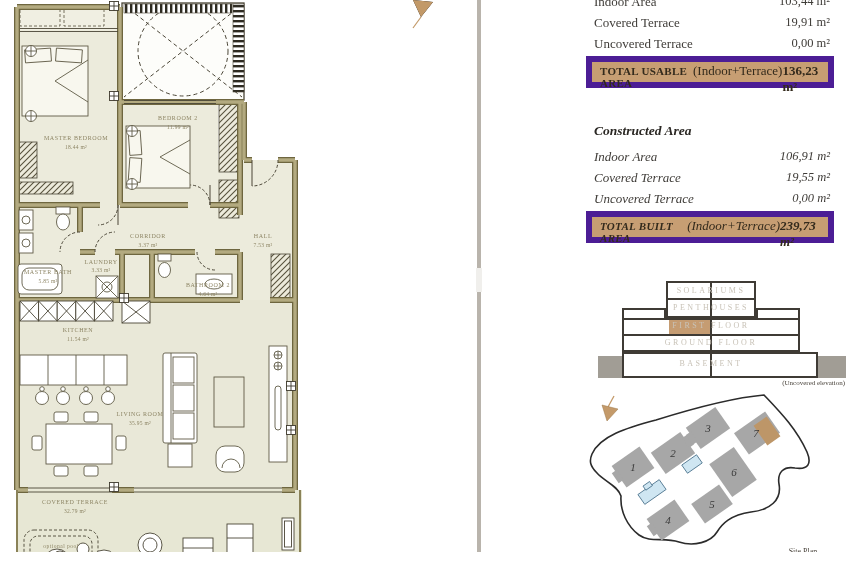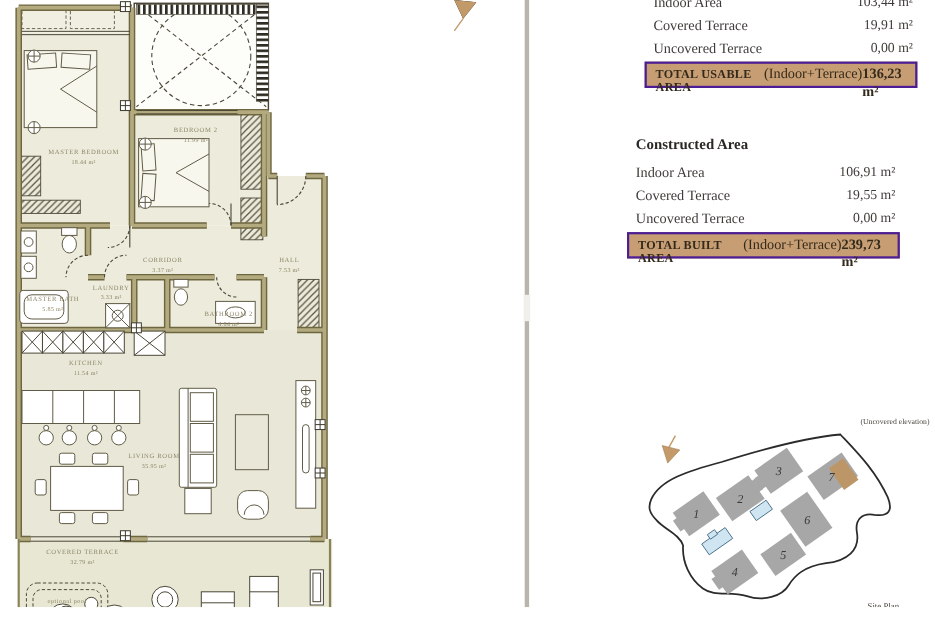--- a/index.html
+++ b/index.html
@@ -5,21 +5,21 @@
   html,body{margin:0;padding:0;background:#fff;}
   #page{position:relative;width:850px;height:552px;background:#fff;overflow:hidden;
         font-family:"Liberation Serif",serif;}
 
   
   .area-block{position:absolute;width:248px;}
   .a-row{display:flex;justify-content:space-between;align-items:center;height:21px;
          font-size:13px;color:#3f3c38;padding:0 4px 0 8px;}
   .a-value{font-size:12.5px;}
   .total-bar{display:flex;align-items:baseline;height:18px;margin-top:2px;
-             background:#c79e73;border:2px solid #4c1d95;padding:1px 6px 1px 8px;
+             background:#c79e73;border:6px solid #4c1d95;padding:1px 6px 1px 8px;
              color:#332a1c;}
   .t-label{font-size:11px;letter-spacing:.3px;font-weight:bold;}
   .t-note{font-size:13px;margin-left:3px;}
   .t-value{margin-left:auto;font-size:13px;font-weight:bold;}
   .c-heading{font-size:13.5px;font-weight:bold;color:#2b2824;padding-left:8px;height:20px;}
 
   
   #divider{position:absolute;left:477px;top:0;width:4px;height:572px;background:#b9b4ac;}
   #divider-notch{position:absolute;left:476px;top:268px;width:6px;height:24px;background:#f0efec;}
 
@@ -323,21 +323,21 @@
       <span class="a-label">Uncovered Terrace</span>
       <span class="a-value">0,00 m²</span>
     </div>
     <div class="total-bar">
       <span class="t-label">TOTAL USABLE AREA</span>
       <span class="t-note">(Indoor+Terrace)</span>
       <span class="t-value">136,23 m²</span>
     </div>
   </div>
 
-  <div class="area-block" style="left:570px;top:123px;">
+  <div class="area-block" style="left:586px;top:123px;font-style:italic;">
     <div class="c-heading">Constructed Area</div>
     <div style="height:3px;"></div>
     <div class="a-row">
       <span class="a-label">Indoor Area</span>
       <span class="a-value">106,91 m²</span>
     </div>
     <div class="a-row">
       <span class="a-label">Covered Terrace</span>
       <span class="a-value">19,55 m²</span>
     </div>
@@ -345,20 +345,38 @@
       <span class="a-label">Uncovered Terrace</span>
       <span class="a-value">0,00 m²</span>
     </div>
     <div class="total-bar">
       <span class="t-label">TOTAL BUILT AREA</span>
       <span class="t-note">(Indoor+Terrace)</span>
       <span class="t-value">239,73 m²</span>
     </div>
   </div>
 
+  <div id="elev">
+    <div class="eground" style="left:8px;top:78px;width:28px;height:22px;"></div>
+    <div class="eground" style="left:208px;top:78px;width:48px;height:22px;"></div>
+    <div class="ebox" style="left:32px;top:74px;width:196px;height:26px;"></div>
+    <div class="ebox" style="left:32px;top:40px;width:178px;height:34px;"></div>
+    <div class="ediv" style="left:32px;top:56px;width:178px;height:2px;"></div>
+    <div class="ecell" style="left:79px;top:42px;width:42px;height:14px;"></div>
+    <div class="ebox" style="left:32px;top:30px;width:44px;height:12px;"></div>
+    <div class="ebox" style="left:166px;top:30px;width:44px;height:12px;"></div>
+    <div class="ebox" style="left:76px;top:3px;width:90px;height:19px;"></div>
+    <div class="ebox" style="left:76px;top:20px;width:90px;height:20px;"></div>
+    <div class="ediv" style="left:120px;top:3px;width:2px;height:97px;"></div>
+    <div class="elabel" style="top:8px;">SOLARIUMS</div>
+    <div class="elabel" style="top:25px;">PENTHOUSES</div>
+    <div class="elabel" style="top:43px;">FIRST FLOOR</div>
+    <div class="elabel" style="top:60px;">GROUND FLOOR</div>
+    <div class="elabel" style="top:81px;">BASEMENT</div>
+  </div>
   <div class="ecaption">(Uncovered elevation)</div>
 
   <svg width="272" height="182" viewBox="0 0 272 182" style="position:absolute;left:578px;top:390px;">
     <g>
       <line x1="36" y1="6" x2="30" y2="17" stroke="#c49a6a" stroke-width="1.3"></line>
       <polygon points="24,15 40,19 29,31" fill="#c49a6a" stroke="#9a7648" stroke-width="0.5"></polygon>
     </g>
     <path fill="none" stroke="#2b2b2b" stroke-width="1.6" d="
       M14,64 C22,46 48,38 78,30 C110,20 152,8 186,5
       C202,22 218,38 229,62 C234,74 230,80 217,78

